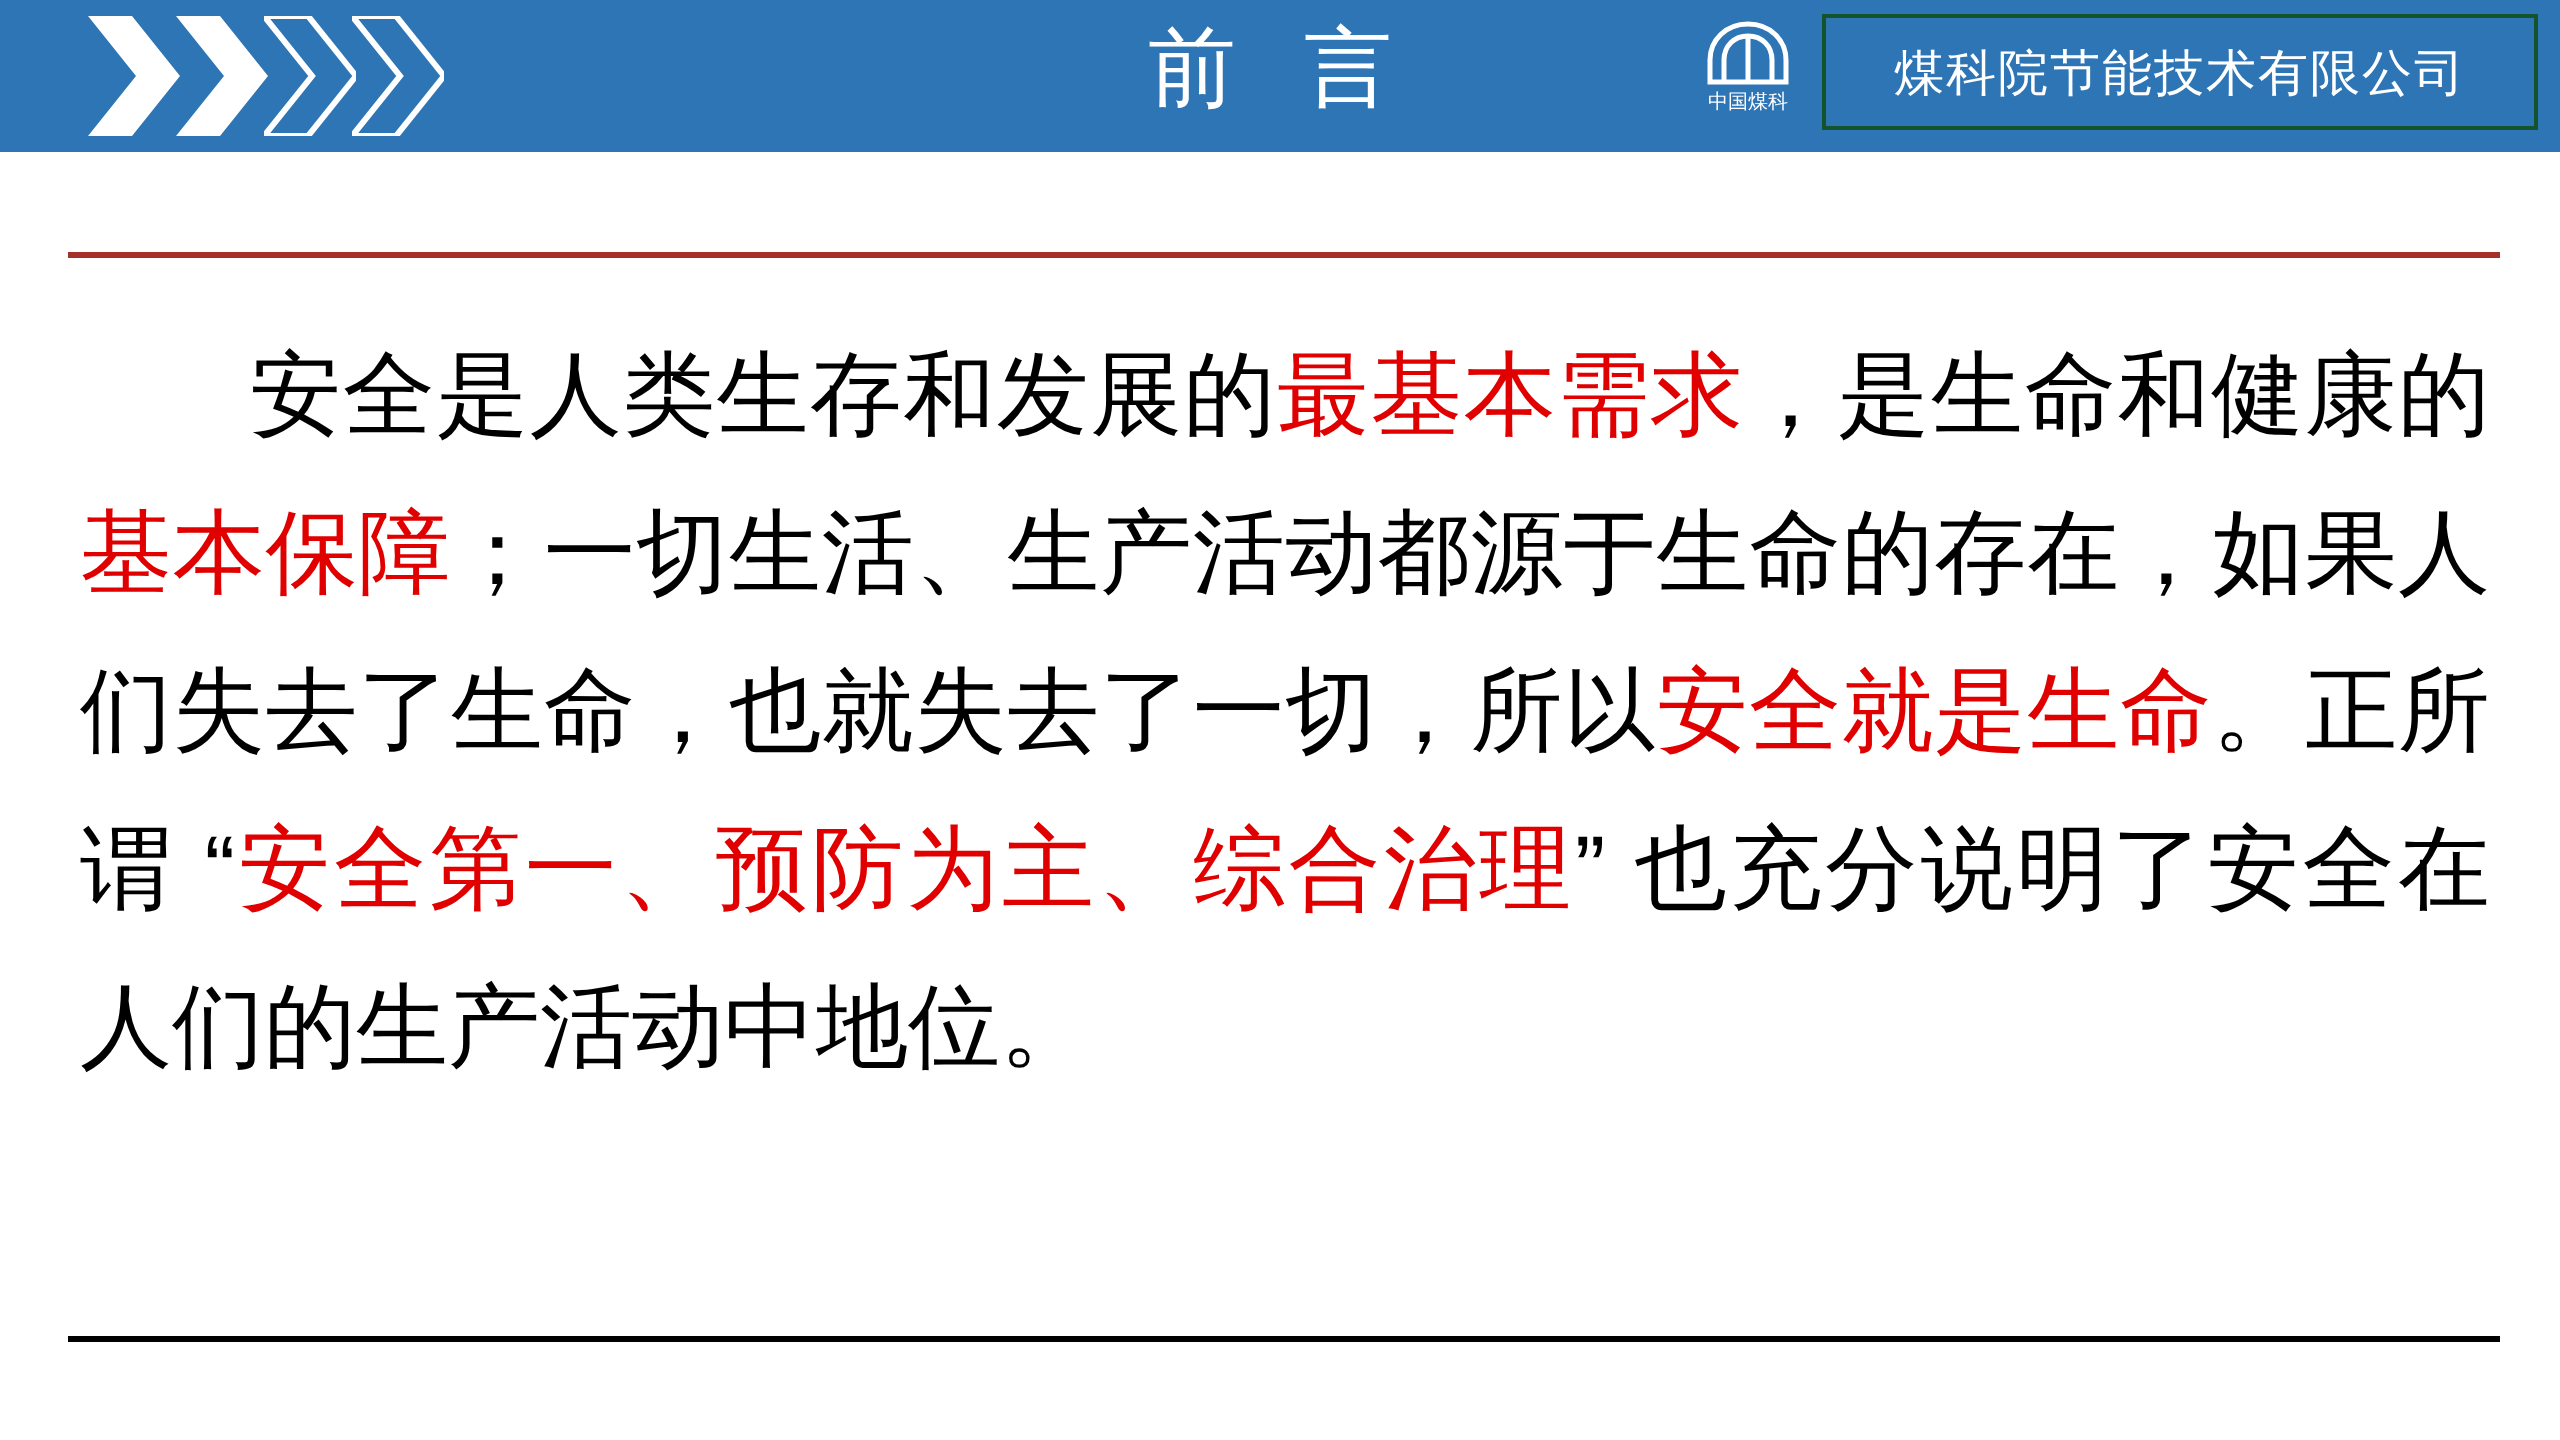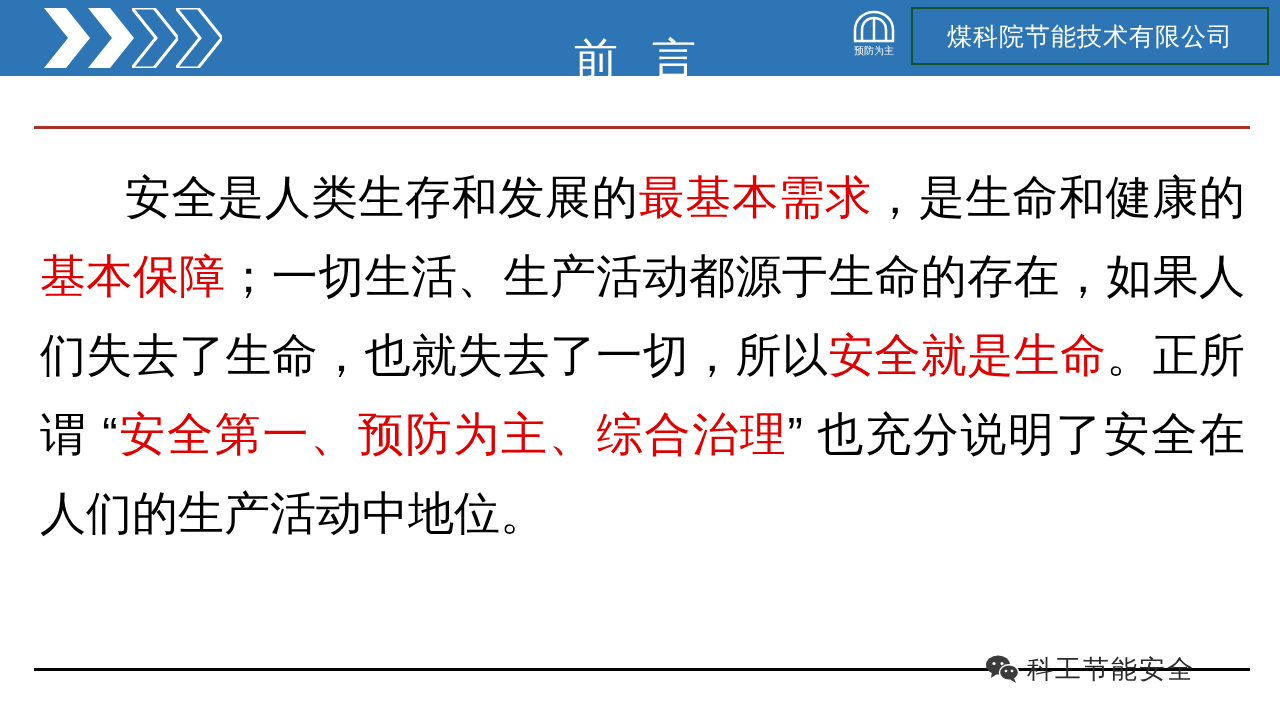--- a/index.html
+++ b/index.html
@@ -48,21 +48,20 @@
     top: 0;
     width: 1280px;
     height: 76px;
     line-height: 70px;
     text-align: center;
     color: #ffffff;
     font-size: 44px;
     letter-spacing: 10px;
     font-family: "DejaVu Serif", "Liberation Serif", serif;
     font-weight: 500;
-    margin-top: 24px;
   }
 
   .logo-badge {
     position: absolute;
     left: 843px;
     top: 8px;
     width: 62px;
     height: 60px;
   }
   .logo-badge .mark {
@@ -194,45 +193,30 @@
 
     <div class="logo-badge">
       <div class="mark">
         <svg width="50" height="34" viewBox="0 0 50 34" xmlns="http://www.w3.org/2000/svg">
           <path d="M25 2 C14 2 6 10 6 20 L6 31 L44 31 L44 20 C44 10 36 2 25 2 Z" fill="none" stroke="#ffffff" stroke-width="2.5"></path>
           <path d="M25 8 C18 8 13 13 13 20 L13 31" fill="none" stroke="#ffffff" stroke-width="2.5"></path>
           <path d="M25 8 C32 8 37 13 37 20 L37 31" fill="none" stroke="#ffffff" stroke-width="2.5"></path>
           <line x1="25" y1="8" x2="25" y2="31" stroke="#ffffff" stroke-width="2.5"></line>
         </svg>
       </div>
-      <div class="mark-text">预防为主</div>
+      <div class="mark-text">中国煤科</div>
     </div>
 
     <div class="company-box">
       <span class="company-name">煤科院节能技术有限公司</span>
     </div>
   </div>
 
   <div class="top-rule"></div>
 
   <div class="content">
     <span class="indent"></span><span id="para-parts"><span>安全是人类生存和发展的</span><span class="hl" style="color: rgb(224, 0, 0);">最基本需求</span><span>，是生命和健康的</span><span class="hl" style="color: rgb(224, 0, 0);">基本保障</span><span>；一切生活、生产活动都源于生命的存在，如果人们失去了生命，也就失去了一切，所以</span><span class="hl" style="color: rgb(224, 0, 0);">安全就是生命</span><span>。正所谓 “</span><span class="hl" style="color: rgb(224, 0, 0);">安全第一、预防为主、综合治理</span><span>” 也充分说明了安全在人们的生产活动中地位。</span></span>
   </div>
 
   <div class="bottom-rule"></div>
 
-  <div class="wechat">
-    <span class="wx-icon">
-      <svg width="34" height="30" viewBox="0 0 34 30" xmlns="http://www.w3.org/2000/svg">
-        <ellipse cx="13" cy="11" rx="12" ry="9.5" fill="#3b3b3b"></ellipse>
-        <polygon points="7,18 6,24 12,20" fill="#3b3b3b"></polygon>
-        <circle cx="9" cy="9.5" r="1.6" fill="#ffffff"></circle>
-        <circle cx="17" cy="9.5" r="1.6" fill="#ffffff"></circle>
-        <ellipse cx="24" cy="18.5" rx="9.5" ry="7.8" fill="#3b3b3b" stroke="#ffffff" stroke-width="1.4"></ellipse>
-        <polygon points="29,24 31,29 25,25.5" fill="#3b3b3b"></polygon>
-        <circle cx="21" cy="17" r="1.3" fill="#ffffff"></circle>
-        <circle cx="27" cy="17" r="1.3" fill="#ffffff"></circle>
-      </svg>
-    </span>
-    <span class="wx-text">科工节能安全</span>
-  </div>
 
 </div>
 
 </body></html>

